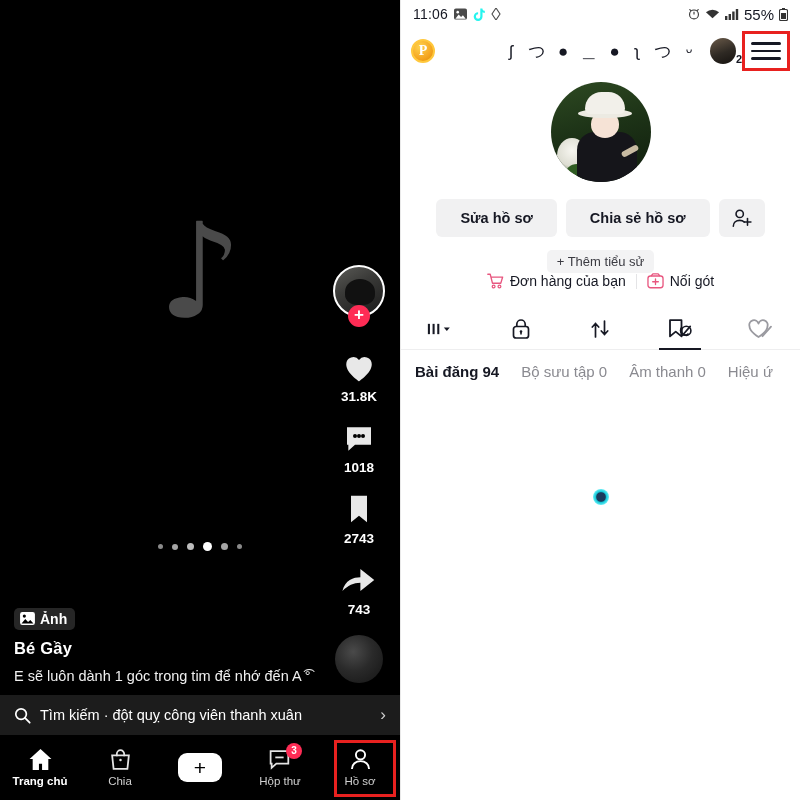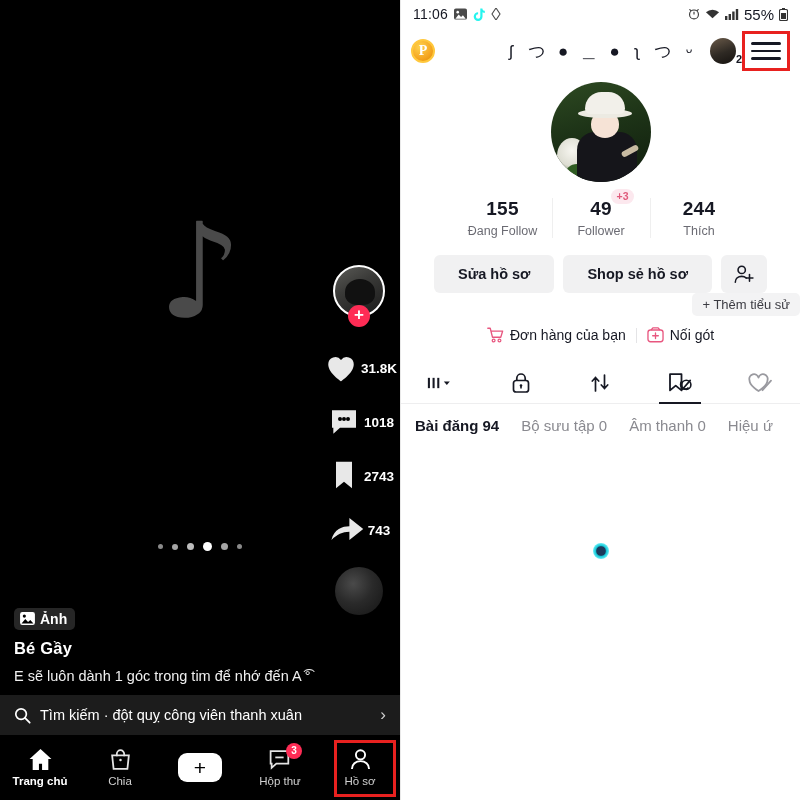--- a/index.html
+++ b/index.html
@@ -36,21 +36,21 @@
   .rail-avatar .blob {
     position: absolute; left: 12px; top: 14px; width: 30px; height: 26px;
     background: #111; border-radius: 50% 50% 40% 40%;
   }
   .rail-plus {
     position: absolute; left: 50%; transform: translateX(-50%);
     bottom: 0; width: 22px; height: 22px; border-radius: 50%;
     background: #fe2c55; color: #fff; font-size: 17px; line-height: 20px;
     text-align: center; font-weight: 700;
   }
-  .rail-item { display: flex; flex-direction: row; align-items: center; margin-bottom: 14px; }
+  .rail-item { display: flex; flex-direction: column; align-items: center; margin-bottom: 14px; }
   .rail-item .glyph { width: 40px; height: 40px; display: flex; align-items: center; justify-content: center; }
   .rail-item .cnt { font-size: 13.5px; font-weight: 600; margin-top: 2px; color: #fff; }
   .disc {
     width: 48px; height: 48px; border-radius: 50%; margin-top: 4px;
     background: radial-gradient(circle at 38% 35%, #4a4a4a 0%, #2a2a2a 45%, #141414 100%);
   }
 
   
   .dots {
     position: absolute; left: 0; right: 0; top: 542px;
@@ -168,24 +168,24 @@
 
   .actions { display: flex; justify-content: center; gap: 9px; margin-top: 17px; }
   .btn-gray {
     background: #f1f1f2; border: none; border-radius: 6px; height: 38px;
     font-size: 14.5px; font-weight: 600; color: #161823; padding: 0 24px; font-family: inherit;
   }
   .btn-icon {
     background: #f1f1f2; border: none; border-radius: 6px; width: 46px; height: 38px;
     display: flex; align-items: center; justify-content: center;
   }
-  .addbio-wrap { display: flex; justify-content: flex-end; }
+  .addbio-wrap { display: flex; justify-content: center; margin-top: 13px; }
   .addbio { background: #f3f3f4; border-radius: 5px; font-size: 13px; color: #3b3b42; padding: 4px 10px; }
 
-  .links { display: flex; justify-content: center; align-items: center; gap: 10px; margin-top: 11px; font-size: 14px; }
+  .links { display: flex; justify-content: center; align-items: center; gap: 10px; font-size: 14px; }
   .link { display: flex; align-items: center; gap: 6px; color: #161823; }
   .vbar { width: 1px; height: 15px; background: #e4e4e6; }
 
   .tabicons {
     display: flex; margin-top: 19px; border-bottom: 1px solid #eeeeef; height: 42px; align-items: stretch;
   }
   .tabicon { flex: 1; display: flex; align-items: center; justify-content: center; position: relative; }
   .tabicon.active::after {
     content: ""; position: absolute; bottom: -1px; left: 50%; transform: translateX(-50%);
     width: 42px; height: 2.5px; background: #161823;
@@ -424,39 +424,24 @@
         <span class="av-flowers"></span>
           <span class="av-leaf"></span>
         <span class="av-body"></span>
           <span class="av-face"></span>
         <span class="av-brim"></span>
           <span class="av-hat"></span>
           <span class="av-stripe"></span>
       </div>
     </div>
 
-    <div class="stats">
-      <div class="stat">
-        <div class="num">155</div>
-        <div class="lbl">Đang Follow</div>
-      </div>
-      <div class="stat">
-        <div class="plus-badge">+3</div>
-        <div class="num">49</div>
-        <div class="lbl">Follower</div>
-      </div>
-      <div class="stat">
-        <div class="num">244</div>
-        <div class="lbl">Thích</div>
-      </div>
-    </div>
 
     <div class="actions">
       <button class="btn-gray">Sửa hồ sơ</button>
-      <button class="btn-gray">Shop sẻ hồ sơ</button>
+      <button class="btn-gray">Chia sẻ hồ sơ</button>
       <button class="btn-icon">
         <span>
           <svg width="22" height="20" viewBox="0 0 24 21">
               <circle cx="9.5" cy="6" r="4" fill="none" stroke="#161823" stroke-width="1.7"></circle>
               <path d="M2.5 19.5c0-4 3.2-6.4 7-6.4 2 0 3.8.7 5 1.8" fill="none" stroke="#161823" stroke-width="1.7" stroke-linecap="round"></path>
               <line x1="18" y1="11" x2="18" y2="18.5" stroke="#161823" stroke-width="1.7" stroke-linecap="round"></line>
               <line x1="14.3" y1="14.8" x2="21.7" y2="14.8" stroke="#161823" stroke-width="1.7" stroke-linecap="round"></line>
             </svg>
         </span>
       </button>

